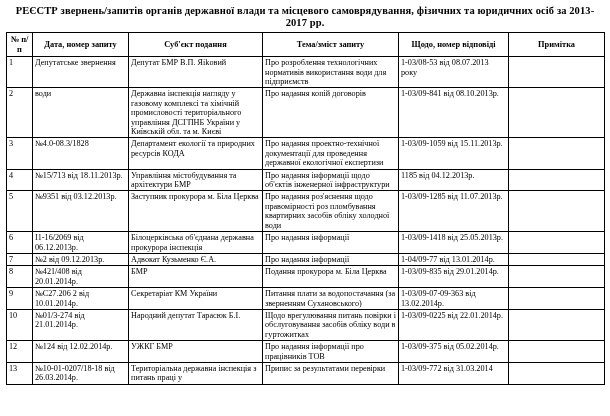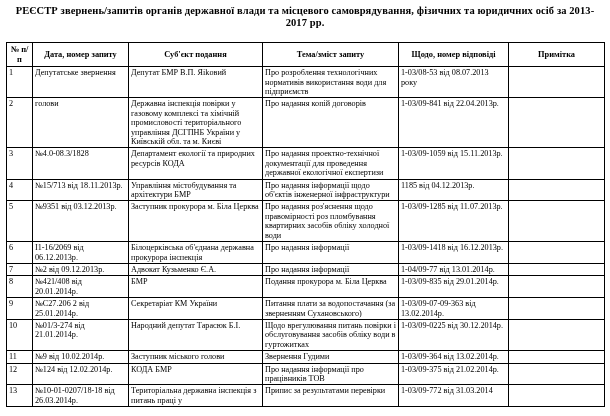--- a/index.html
+++ b/index.html
@@ -19,21 +19,21 @@
     height: 416px;
     position: relative;
     box-sizing: border-box;
     padding: 4px 6px 0 6px;
   }
   .doc-title {
     text-align: center;
     font-size: 10.5px;
     font-weight: bold;
     line-height: 12px;
-    margin: 1px 0 13px 0;
+    margin: 1px 0 3px 0;
     letter-spacing: 0.1px;
   }
   table.registry {
     border-collapse: collapse;
     width: 598px;
     table-layout: fixed;
     font-size: 8.2px;
     line-height: 9.4px;
   }
   table.registry th,
@@ -107,30 +107,30 @@
           </td>
           <td>
             <span class="cell"></span>
           </td>
         </tr>
         <tr>
           <td class="num">
             <span class="cell">2</span>
           </td>
           <td>
-            <span class="cell">голови</span>
-          </td>
-          <td>
-            <span class="cell">Державна інспекція повірки у газовому комплексі та хімічній промисловості територіального управління ДСГПНБ України у Київській обл. та м. Києві</span>
+            <span class="cell">води</span>
+          </td>
+          <td>
+            <span class="cell">Державна інспекція нагляду у газовому комплексі та хімічній промисловості територіального управління ДСГПНБ України у Київській обл. та м. Києві</span>
           </td>
           <td>
             <span class="cell">Про надання копій договорів</span>
           </td>
           <td>
-            <span class="cell">1-03/09-841 від 22.04.2013р.</span>
+            <span class="cell">1-03/09-841 від 08.10.2013р.</span>
           </td>
           <td>
             <span class="cell"></span>
           </td>
         </tr>
         <tr>
           <td class="num">
             <span class="cell">3</span>
           </td>
           <td>
@@ -196,21 +196,21 @@
           <td>
             <span class="cell">І1-16/2069 від 06.12.2013р.</span>
           </td>
           <td>
             <span class="cell">Білоцерківська об'єднана державна прокурора інспекція</span>
           </td>
           <td>
             <span class="cell">Про надання інформації</span>
           </td>
           <td>
-            <span class="cell">1-03/09-1418 від 16.12.2013р.</span>
+            <span class="cell">1-03/09-1418 від 25.05.2013р.</span>
           </td>
           <td>
             <span class="cell"></span>
           </td>
         </tr>
         <tr>
           <td class="num">
             <span class="cell">7</span>
           </td>
           <td>
@@ -247,21 +247,21 @@
           </td>
           <td>
             <span class="cell"></span>
           </td>
         </tr>
         <tr>
           <td class="num">
             <span class="cell">9</span>
           </td>
           <td>
-            <span class="cell">№С27.206 2 від 25.01.2014р.</span>
+            <span class="cell">№С27.206 2 від 10.01.2014р.</span>
           </td>
           <td>
             <span class="cell">Секретаріат КМ України</span>
           </td>
           <td>
             <span class="cell">Питання плати за водопостачання (за зверненням Сухановського)</span>
           </td>
           <td>
             <span class="cell">1-03/09-07-09-363 від 13.02.2014р.</span>
           </td>
@@ -276,61 +276,41 @@
           <td>
             <span class="cell">№01/3-274 від 21.01.2014р.</span>
           </td>
           <td>
             <span class="cell">Народний депутат Тарасюк Б.І.</span>
           </td>
           <td>
             <span class="cell">Щодо врегулювання питань повірки і обслуговування засобів обліку води в гуртожитках</span>
           </td>
           <td>
-            <span class="cell">1-03/09-0225 від 30.12.2014р.</span>
-          </td>
-          <td>
-            <span class="cell"></span>
-          </td>
-        </tr>
-        <tr>
-          <td class="num">
-            <span class="cell">11</span>
-          </td>
-          <td>
-            <span class="cell">№9 від 10.02.2014р.</span>
-          </td>
-          <td>
-            <span class="cell">Заступник міського голови</span>
-          </td>
-          <td>
-            <span class="cell">Звернення Гудими</span>
-          </td>
-          <td>
-            <span class="cell">1-03/09-364 від 13.02.2014р.</span>
+            <span class="cell">1-03/09-0225 від 22.01.2014р.</span>
           </td>
           <td>
             <span class="cell"></span>
           </td>
         </tr>
         <tr>
           <td class="num">
             <span class="cell">12</span>
           </td>
           <td>
             <span class="cell">№124 від 12.02.2014р.</span>
           </td>
           <td>
-            <span class="cell">КОДА БМР</span>
+            <span class="cell">УЖКГ БМР</span>
           </td>
           <td>
             <span class="cell">Про надання інформації про працівників ТОВ</span>
           </td>
           <td>
-            <span class="cell">1-03/09-375 від 21.02.2014р.</span>
+            <span class="cell">1-03/09-375 від 05.02.2014р.</span>
           </td>
           <td>
             <span class="cell"></span>
           </td>
         </tr>
         <tr>
           <td class="num">
             <span class="cell">13</span>
           </td>
           <td>

